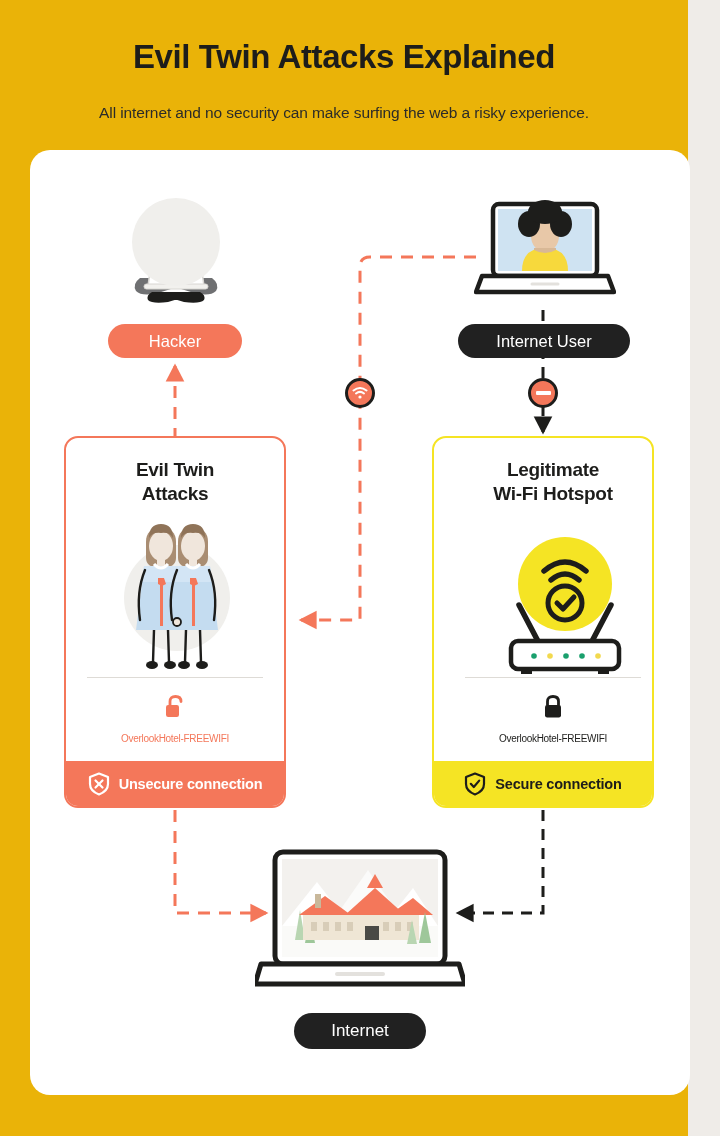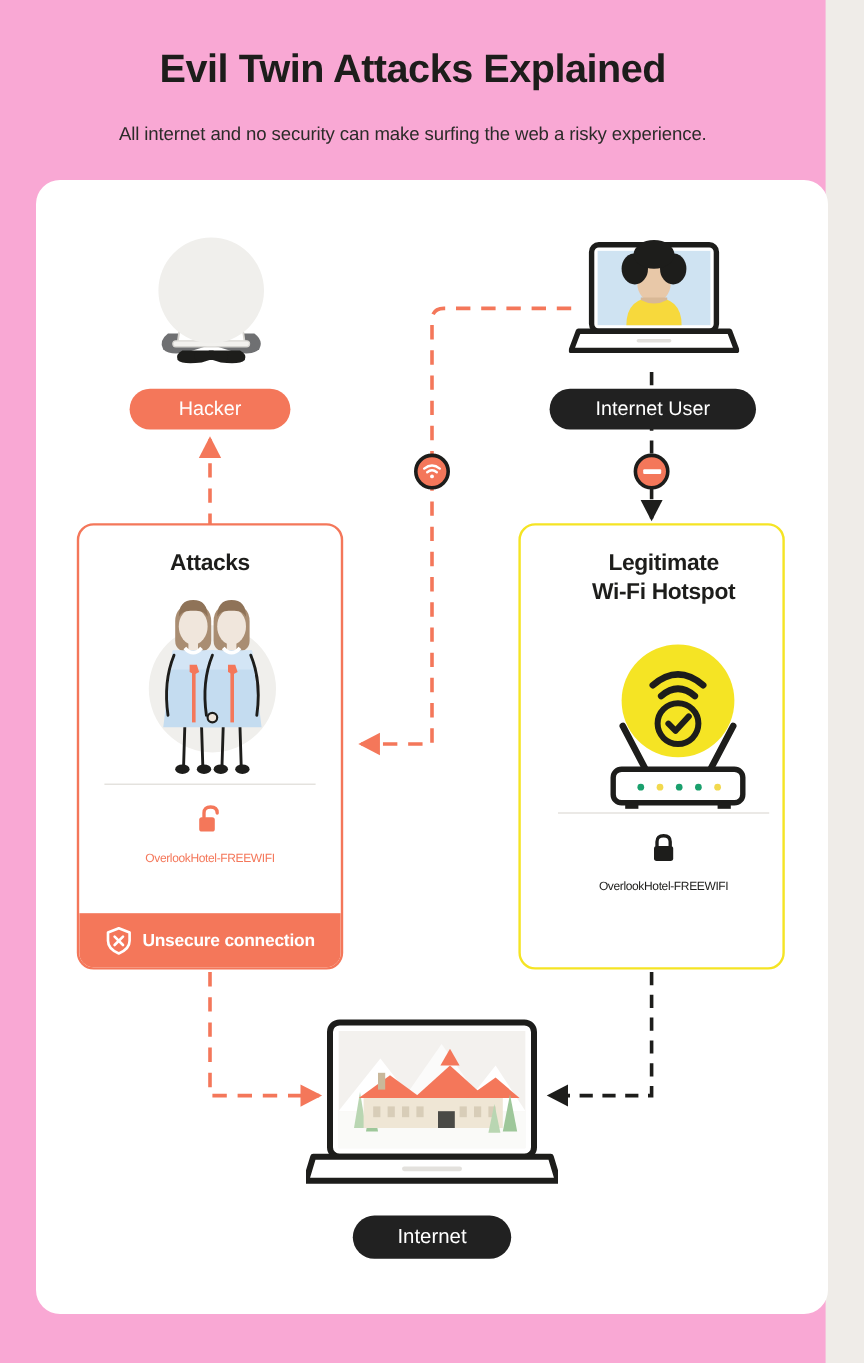--- a/index.html
+++ b/index.html
@@ -2,21 +2,21 @@
 <html><head>
 <meta charset="utf-8">
 <style>
   * { box-sizing: border-box; margin: 0; padding: 0; }
   html, body {
     width: 720px; height: 1136px;
     background: #efece8;
     font-family: "Liberation Sans", sans-serif;
     overflow: hidden;
   }
-  .page { position: relative; width: 688px; height: 1136px; background: #f9a8d4; }
+  .page { position: relative; width: 688px; height: 1136px; background: #eab308; }
 
   
   .header { padding: 38px 26px 0; text-align: center; }
   .title {
     font-size: 33px; font-weight: bold; color: #1d1d1b;
     letter-spacing: -0.4px; line-height: 1.15;
   }
   .subtitle {
     margin-top: 28px; font-size: 15.5px; color: #2b2b29;
     letter-spacing: -0.1px;
@@ -193,20 +193,21 @@
       <circle cx="8" cy="11" r="1.6" fill="#ffffff"></circle>
     </svg>
   </div>
 
   <div class="badge badge-block">
     <span class="minus-bar"></span>
   </div>
 
   <div class="card card-evil">
     <div class="card-title">
+      <div>Evil Twin</div>
       <div>Attacks</div>
     </div>
 
     <div class="card-art">
       <svg width="222" height="165" viewBox="0 0 222 165">
         <circle cx="111" cy="86" r="53" fill="#f0efec"></circle>
 
         <g>
           <path d="M80,30 Q80,16 95,16 Q110,16 110,30 L110,46 Q110,56 95,56 Q80,56 80,46 Z" fill="#a98d72"></path>
           <ellipse cx="95" cy="34" rx="12" ry="15" fill="#f0e6dc"></ellipse>
@@ -305,20 +306,27 @@
     <div class="divider"></div>
 
     <div class="ssid-row">
       <svg width="22" height="26" viewBox="0 0 22 26">
         <path d="M5.5,11 L5.5,7.5 Q5.5,2.5 11,2.5 Q16.5,2.5 16.5,7.5 L16.5,11" fill="none" stroke="#1d1d1b" stroke-width="2.8" stroke-linecap="round"></path>
         <rect x="3" y="11" width="16" height="12.5" rx="2.2" fill="#1d1d1b"></rect>
       </svg>
       <div class="ssid-text ssid-legit">OverlookHotel-FREEWIFI</div>
     </div>
 
+    <div class="statusbar status-secure">
+      <svg width="22" height="24" viewBox="0 0 22 24">
+        <path d="M11,1.5 L20,5 L20,12 Q20,19 11,22.5 Q2,19 2,12 L2,5 Z" fill="none" stroke="#1d1d1b" stroke-width="2.2" stroke-linejoin="round"></path>
+        <path d="M6.8,11.8 L9.8,15 L15.2,8.6" fill="none" stroke="#1d1d1b" stroke-width="2.2" stroke-linecap="round" stroke-linejoin="round"></path>
+      </svg>
+      <span>Secure connection</span>
+    </div>
   </div>
 
   <div class="netlap">
     <svg width="210" height="155" viewBox="0 0 210 155">
 
       <rect x="20" y="4" width="170" height="112" rx="8" fill="#ffffff" stroke="#1d1d1b" stroke-width="5"></rect>
       <clipPath id="scr">
           <rect x="27" y="11" width="156" height="98"></rect>
         </clipPath>
       <g clip-path="url(#scr)">

